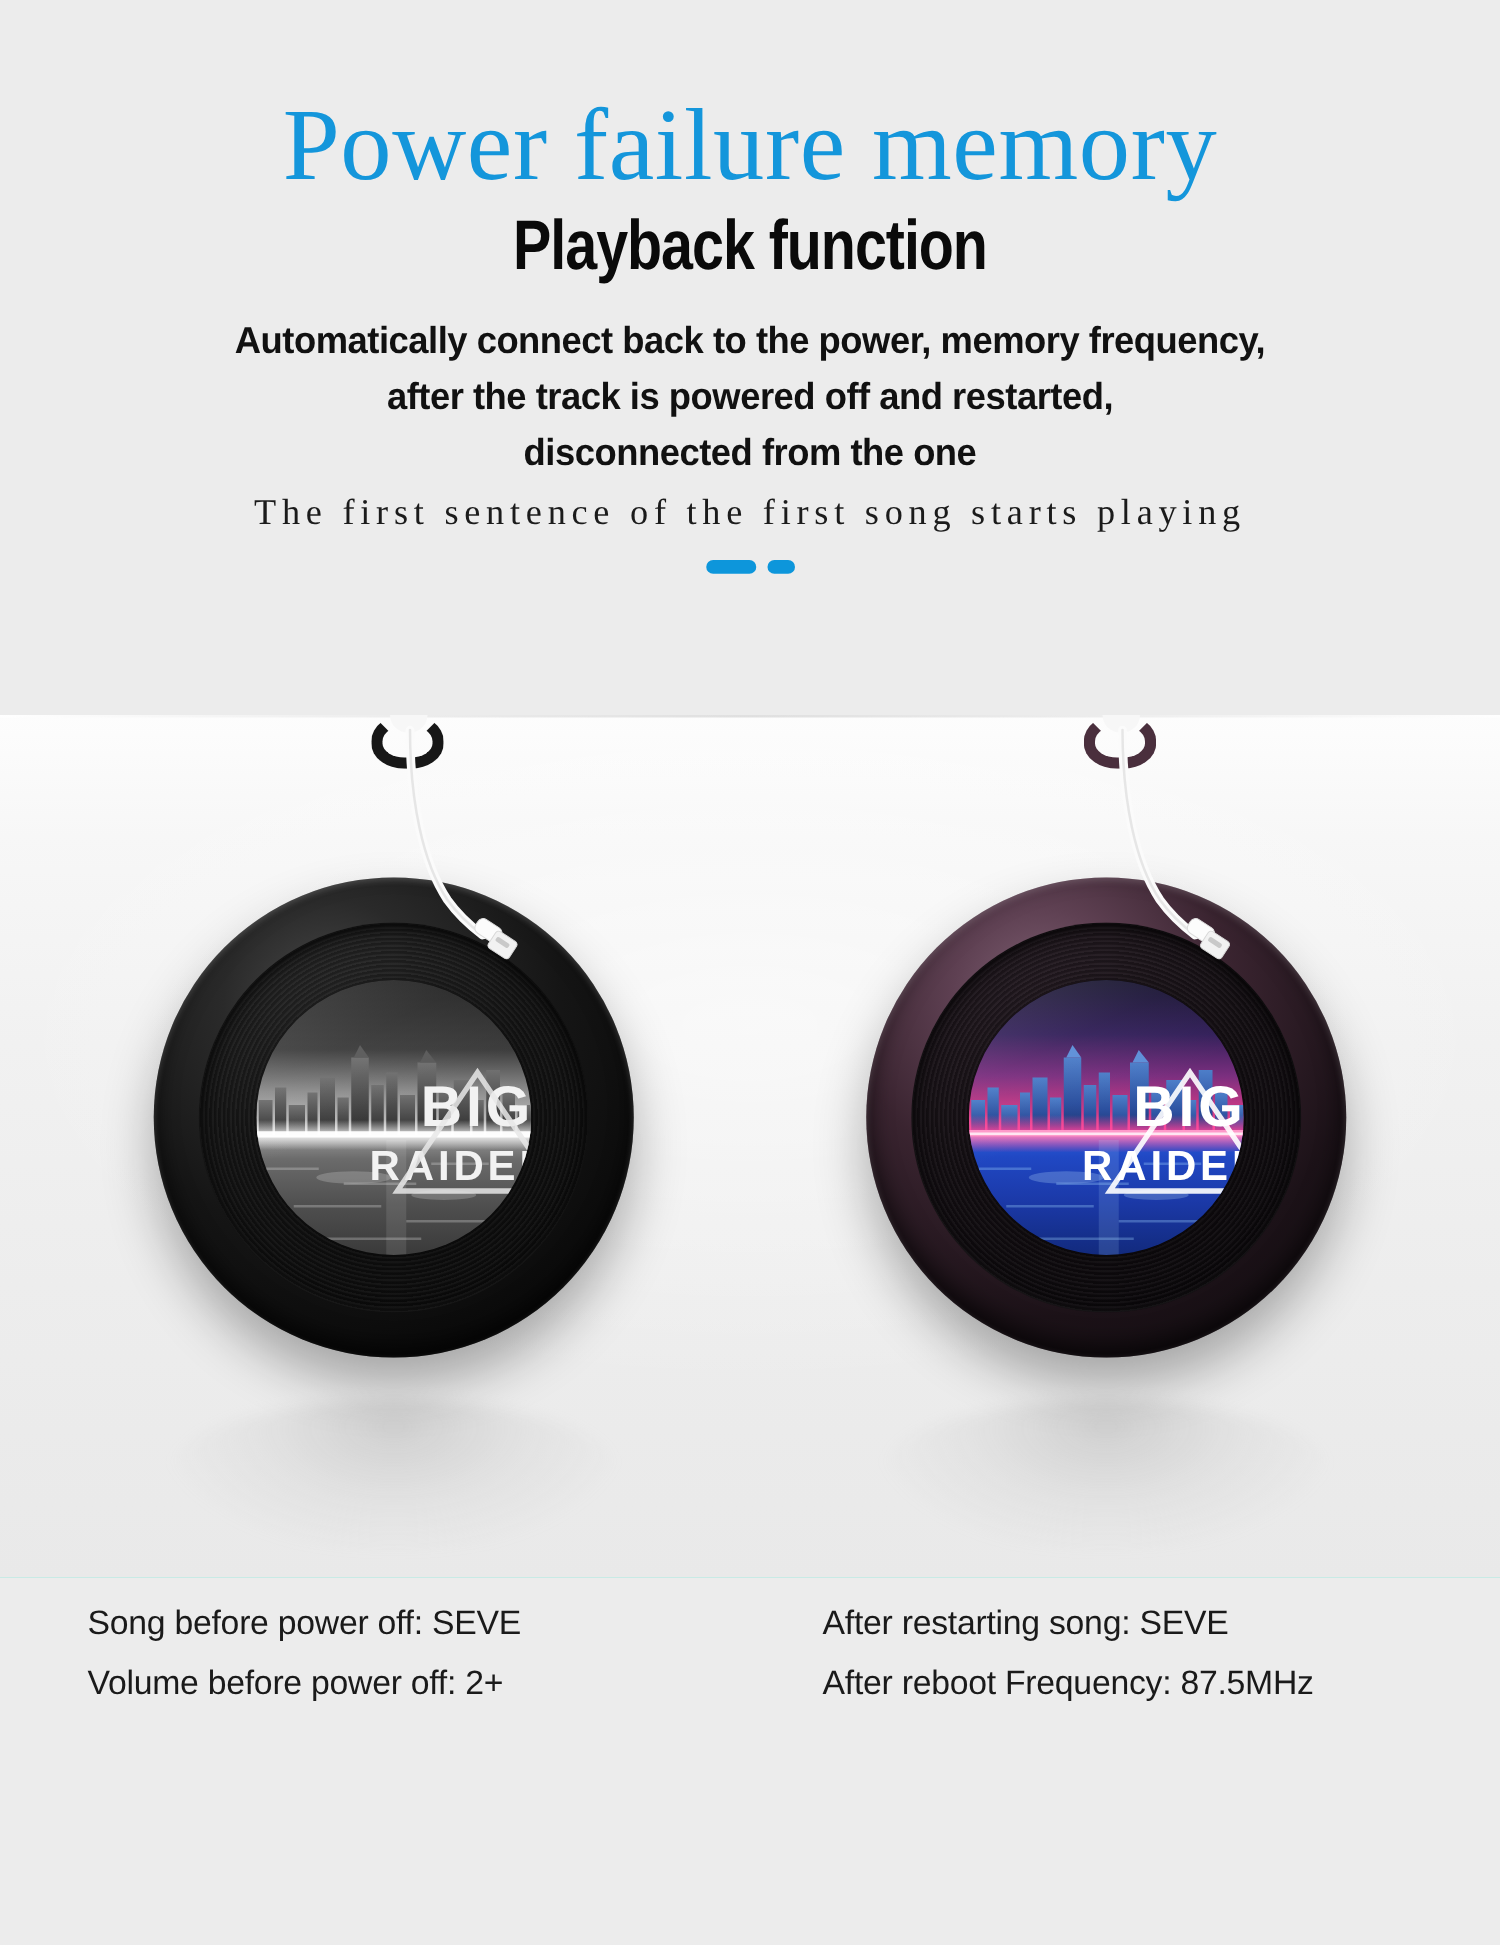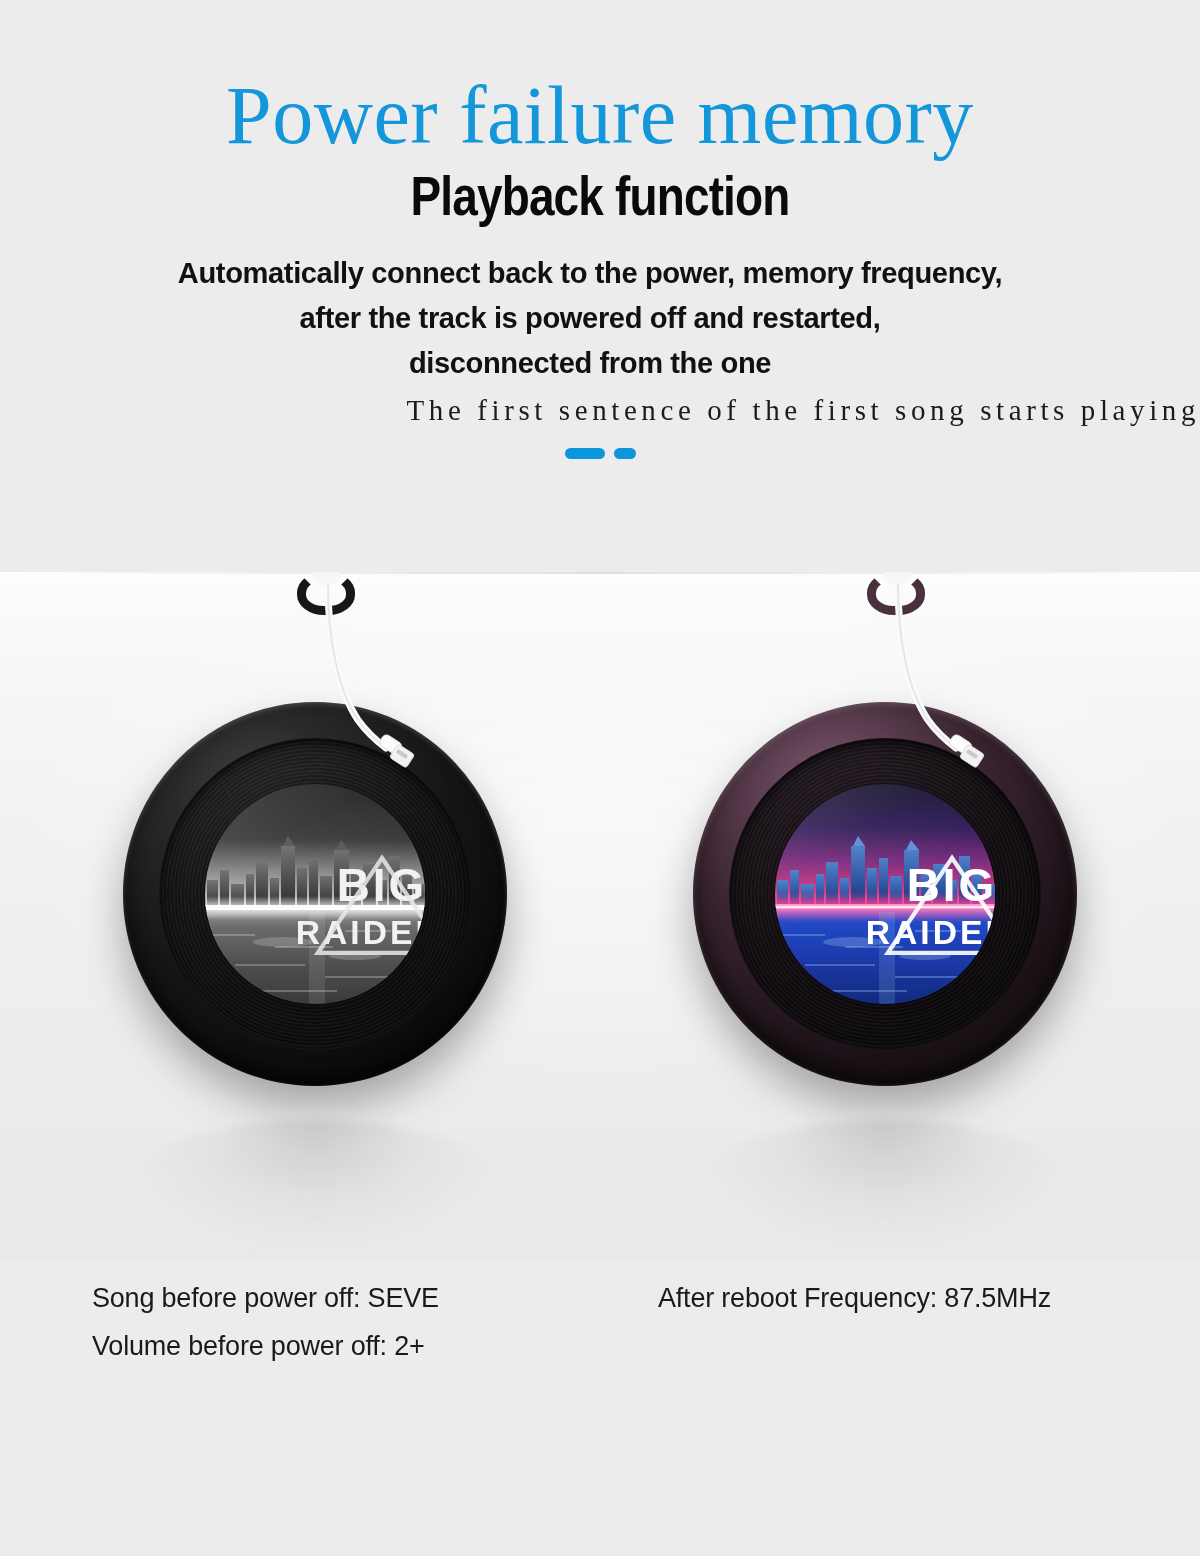--- a/index.html
+++ b/index.html
@@ -51,21 +51,21 @@
     font-weight:700;
     color:#0a0a0a;
     letter-spacing:-1px;
     transform:scaleX(0.82);
     transform-origin:center center;
     white-space:nowrap;
   }
 
   .desc {
     position:absolute;
-    left:50px; top:250px;
+    left:60px; top:250px;
     width:1080px;
     font-family:"Liberation Sans", sans-serif;
     font-size:30px;
     line-height:45px;
     font-weight:700;
     color:#111;
     letter-spacing:-0.4px;
   }
   .desc .line { display:block; white-space:nowrap; }
   .desc .line.l1 { transform:scaleX(0.97); }
@@ -76,21 +76,20 @@
     position:absolute;
     left:0; top:392px;
     width:1200px;
     font-family:"Liberation Serif", serif;
     font-size:29px;
     line-height:36px;
     font-weight:400;
     color:#1b1b1b;
     letter-spacing:4.6px;
     white-space:nowrap;
-    text-align:right;
   }
 
   .divider {
     position:absolute;
     left:0; top:443px;
     width:1200px;
     height:20px;
     display:flex;
     justify-content:center;
     align-items:center;
@@ -283,21 +282,21 @@
     position:absolute;
     top:12px;
     font-family:"Liberation Sans", sans-serif;
     font-size:27px;
     line-height:48px;
     font-weight:400;
     color:#1a1a1a;
     letter-spacing:-0.2px;
     white-space:nowrap;
   }
-  .spec-col.left  { left:92px; }
+  .spec-col.left  { left:70px; }
   .spec-col.right { left:658px; }
   .spec-line { display:block; }
 </style>
 </head>
 <body>
 
 <div class="page">
 
   <div class="header">
 
@@ -535,17 +534,18 @@
   </div>
 
   <div class="footer">
 
     <div class="spec-col left">
       <span class="spec-line">Song before power off: SEVE</span>
       <span class="spec-line">Volume before power off: 2+</span>
     </div>
 
     <div class="spec-col right">
+      <span class="spec-line"> After restarting song: SEVE</span>
       <span class="spec-line">After reboot Frequency: 87.5MHz</span>
     </div>
   </div>
 
 </div>
 
 </body></html>

